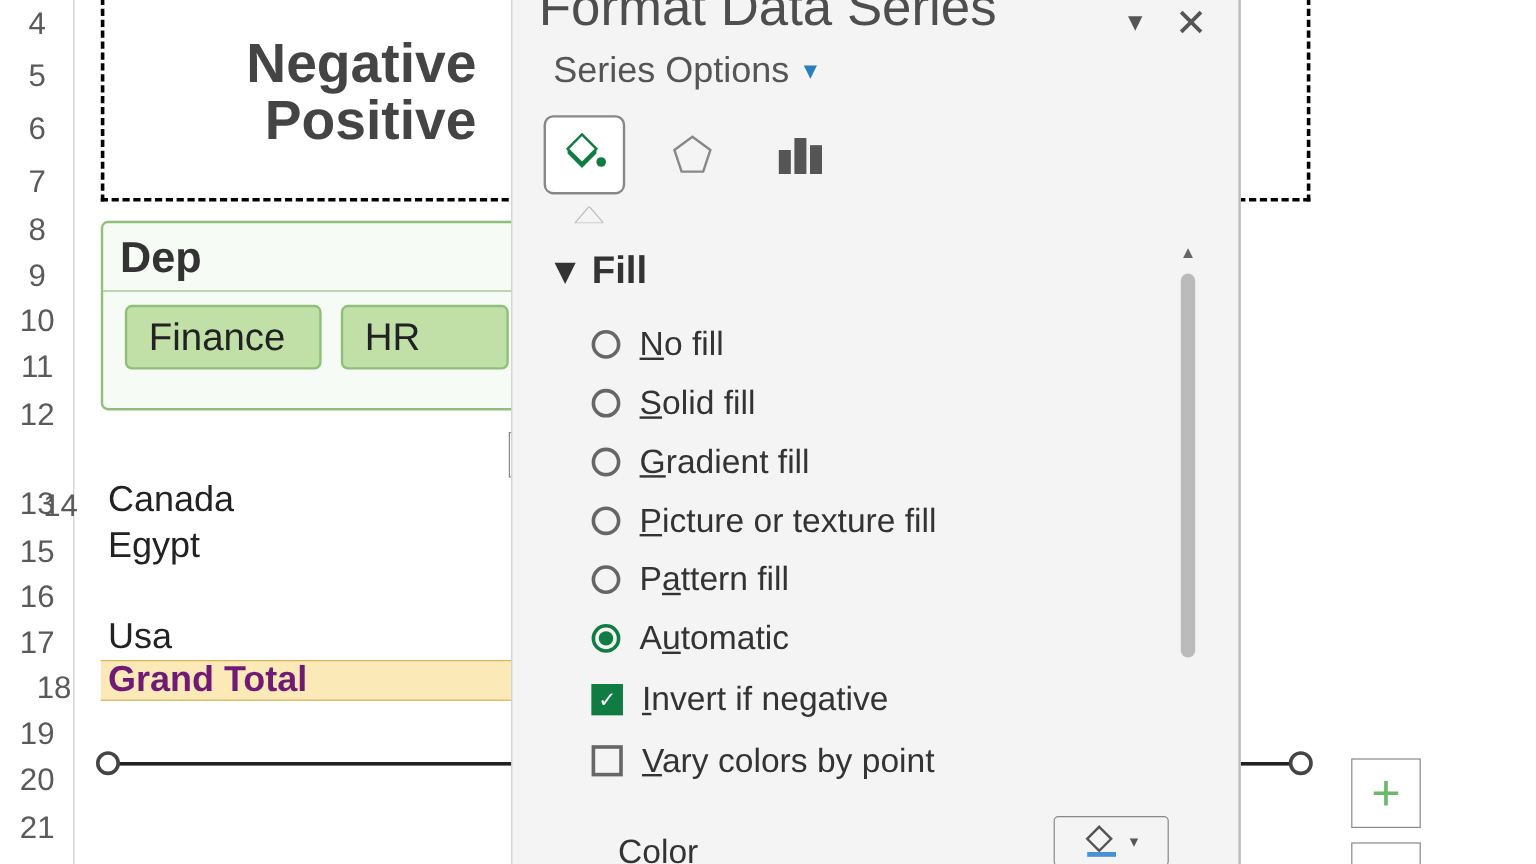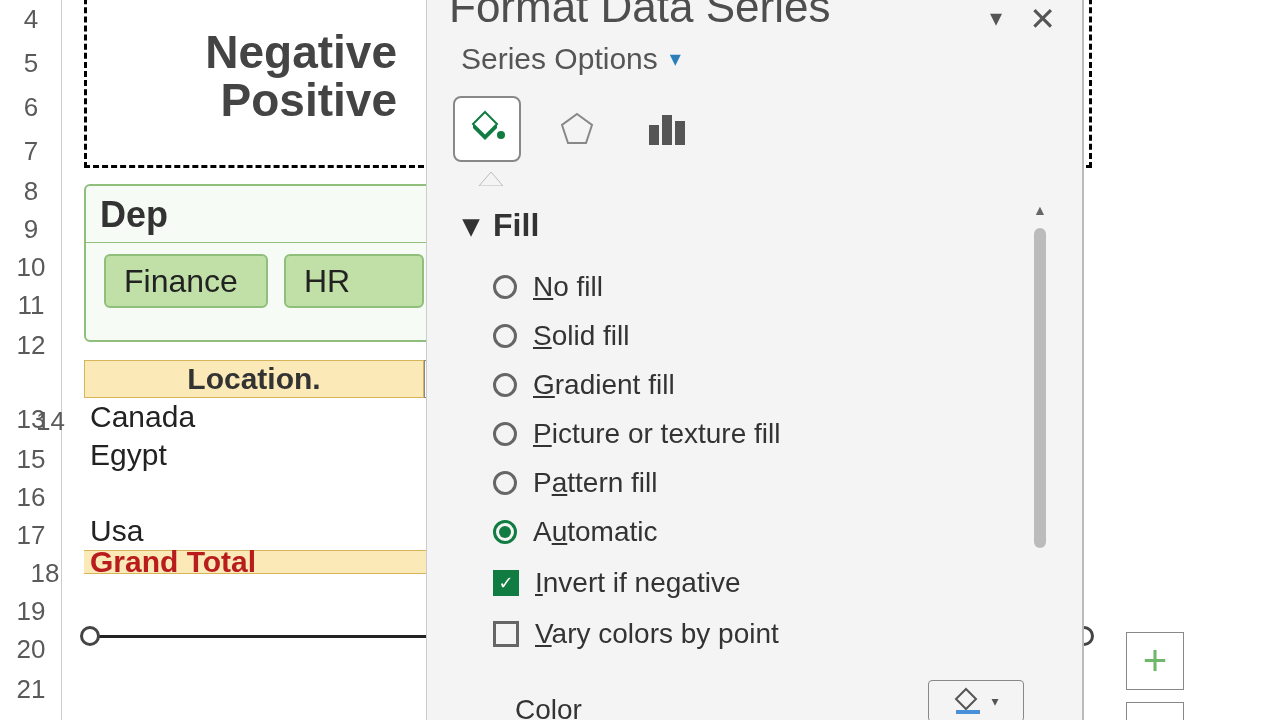--- a/index.html
+++ b/index.html
@@ -136,27 +136,27 @@
   height: 38px;
   font-size: 30px;
   color: #222;
   display: flex;
   align-items: center;
 }
 .pivot-total {
   position: absolute;
   left: 22px;
   width: 402px;
-  height: 24px;
+  height: 34px;
   background: #fbe9b7;
   border-top: 1px solid #d6b45a;
   border-bottom: 1px solid #d6b45a;
   font-size: 30px;
   font-weight: 800;
-  color: #b91c1c;
+  color: #701a75;
   padding-left: 6px;
   display: flex;
   align-items: center;
 }
 .chart-line {
   position: absolute;
   left: 22px;
   top: 635px;
   width: 998px;
   height: 3px;
@@ -193,21 +193,21 @@
   top: 702px;
   width: 58px;
   height: 30px;
   border: 1px solid #888;
   background: #fff;
 }
 .pane {
   position: absolute;
   left: 364px;
   top: 0;
-  width: 658px;
+  width: 608px;
   height: 720px;
   background: #f4f4f4;
   border-left: 1px solid #ccc;
   border-right: 2px solid #bbb;
   z-index: 5;
 }
 .pane-title {
   position: absolute;
   left: 22px;
   top: -18px;
@@ -398,21 +398,20 @@
     </div>
   </div>
 
   <div class="slicer">
     <div class="slicer-header">Dep</div>
     <div class="slicer-sep"></div>
     <div class="slicer-btn finance">Finance</div>
     <div class="slicer-btn hr">HR</div>
   </div>
 
-  <div class="pivot-header">Location.</div>
   <div class="pivot-dropdown">▾</div>
   <div class="pivot-cell" style="top:398px">Canada</div>
   <div class="pivot-cell" style="top:436px">Egypt</div>
   <div class="pivot-cell" style="top:512px">Usa</div>
   <div class="pivot-total" style="top:550px">Grand Total</div>
 
   <div class="chart-line"></div>
   <div class="chart-handle left"></div>
   <div class="chart-handle right"></div>
   <div class="add-btn">+</div>

